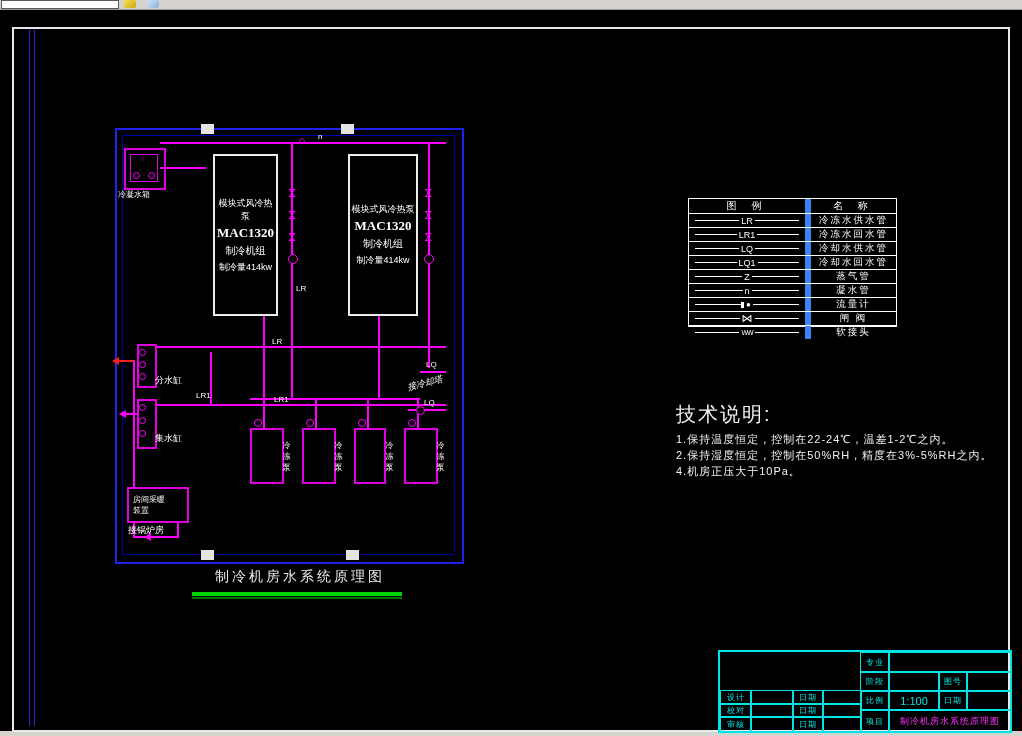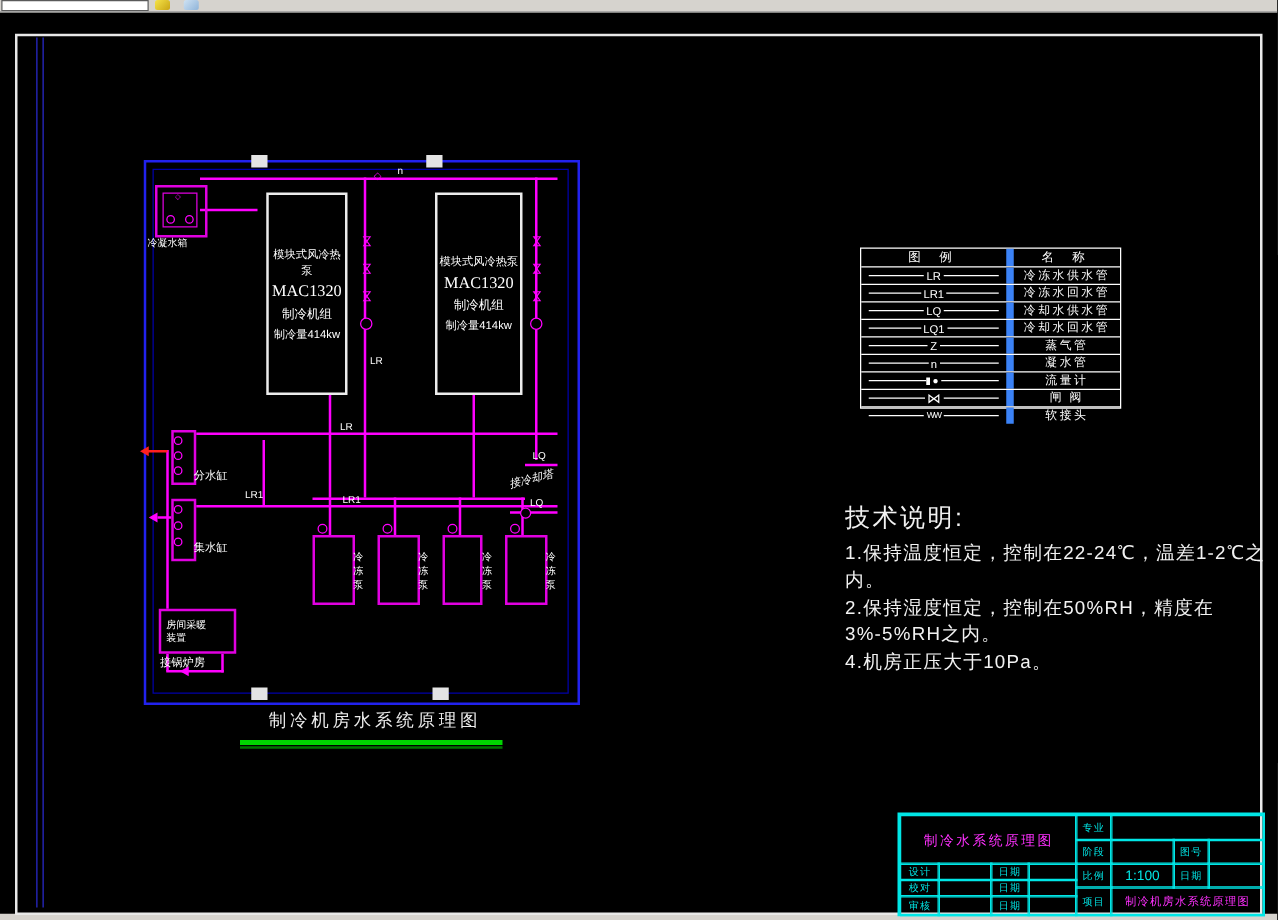--- a/index.html
+++ b/index.html
@@ -15,21 +15,21 @@
   .frame{left:12px;top:27px;width:994px;height:701px;border:2px solid #e8e8e8;}
   .bluemargin{left:29px;top:30px;width:4px;height:696px;border-left:1px solid #2a2ad0;border-right:1px solid #2a2ad0;}
   
   .room-outer{left:115px;top:128px;width:345px;height:432px;border:2px solid #2222ee;}
   .room-inner{left:122px;top:135px;width:331px;height:418px;border:1px solid #0000a8;}
   .door{background:#e4e4e4;width:13px;height:10px;}
   
   .chiller{border:2px solid #ececec;background:#000;display:flex;flex-direction:column;
            justify-content:center;align-items:center;color:#fff;text-align:center;}
   .ch-l0{font-size:9px;letter-spacing:0px;}
-  .ch-l1{font-size:13px;font-family:"Liberation Serif",serif;margin:2px 0;}
+  .ch-l1{font-size:13px;font-family:"Liberation Serif",serif;margin:2px 0;font-weight:bold;}
   .ch-l2{font-size:10px;margin-top:1px;}
   .ch-l3{font-size:9px;margin-top:3px;}
   .pump{border:2px solid #e000e0;background:#000;display:flex;align-items:center;justify-content:center;}
   .pump span{color:#fff;font-size:8px;letter-spacing:1px;padding-left:40px;}
   .tank-outer{left:124px;top:148px;width:38px;height:38px;border:2px solid #e000e0;}
   .tank-inner{left:130px;top:154px;width:26px;height:26px;border:1px solid #e000e0;}
   .mgbox{border:2px solid #e000e0;background:#000;}
   .wlabel{color:#fff;font-size:8px;white-space:nowrap;}
   .wlabel9{color:#fff;font-size:9px;white-space:nowrap;}
   .pipe{background:#ff00ff;}
@@ -44,21 +44,21 @@
   .lcell{display:flex;align-items:center;justify-content:center;color:#fff;}
   .lsym{width:104px;border-right:6px solid #3b82f6;padding:0 6px;}
   .lname{flex:1;font-size:9.5px;letter-spacing:2px;font-family:Liberation Serif, serif;}
   .lhead{font-size:10px;letter-spacing:6px;}
   .lline{flex:1;height:1px;background:#fff;}
   .lsymtext{font-size:9px;padding:0 2px;}
   .fmbar{width:3px;height:6px;background:#fff;}
   
   .notes{left:676px;top:401px;width:338px;color:#f2f2f2;}
   .notes-title{font-size:20px;margin-bottom:4px;letter-spacing:2px;}
-  .notes-item{font-size:15px;line-height:1.45;letter-spacing:1px;}
+  .notes-item{font-size:11px;line-height:1.45;letter-spacing:1px;}
   
   .caption{left:215px;top:568px;color:#ececec;font-size:14px;letter-spacing:3px;}
   .gline1{left:192px;top:592px;width:210px;height:4px;background:#00d400;}
   .gline2{left:192px;top:597px;width:210px;height:2px;background:#007400;}
   
   .tblock{left:718px;top:650px;width:290px;height:79px;border:2px solid #00e6e6;}
   .tcell{position:absolute;border:1px solid #00e6e6;color:#00e6e6;display:flex;
          align-items:center;justify-content:center;font-size:8px;letter-spacing:1px;overflow:hidden;}
   .tmag{color:#ff30ff;}
 </style>
@@ -269,21 +269,20 @@
   </div>
 
   <div class="abs notes">
     <div class="notes-title">技术说明:</div>
     <div class="notes-item">1.保持温度恒定，控制在22-24℃，温差1-2℃之内。</div>
     <div class="notes-item">2.保持湿度恒定，控制在50%RH，精度在3%-5%RH之内。</div>
     <div class="notes-item">4.机房正压大于10Pa。</div>
   </div>
 
   <div class="abs tblock">
-    <div class="tcell tmag" style="left:0;top:0;width:140px;height:38px;font-size:11px;letter-spacing:2px;">制冷水系统原理图</div>
 
     <div class="tcell" style="left:0;top:38px;width:30px;height:13px;">设计</div>
     <div class="tcell" style="left:30px;top:38px;width:42px;height:13px;"></div>
     <div class="tcell" style="left:72px;top:38px;width:30px;height:13px;">日期</div>
     <div class="tcell" style="left:102px;top:38px;width:38px;height:13px;"></div>
 
     <div class="tcell" style="left:0;top:51px;width:30px;height:13px;">校对</div>
     <div class="tcell" style="left:30px;top:51px;width:42px;height:13px;"></div>
     <div class="tcell" style="left:72px;top:51px;width:30px;height:13px;">日期</div>
     <div class="tcell" style="left:102px;top:51px;width:38px;height:13px;"></div>

